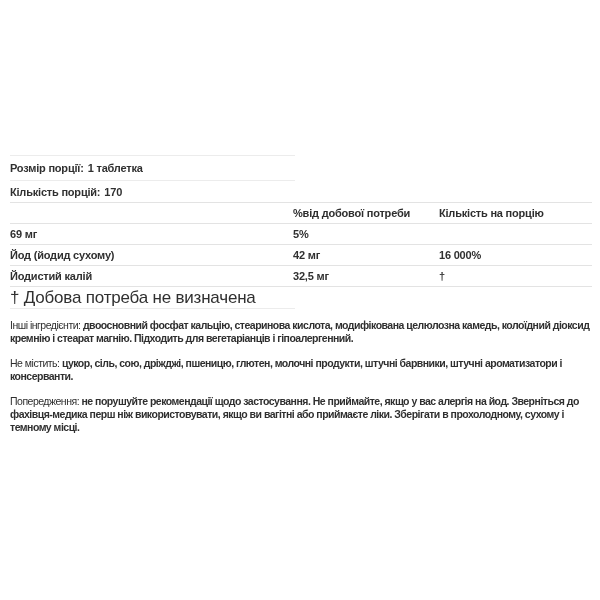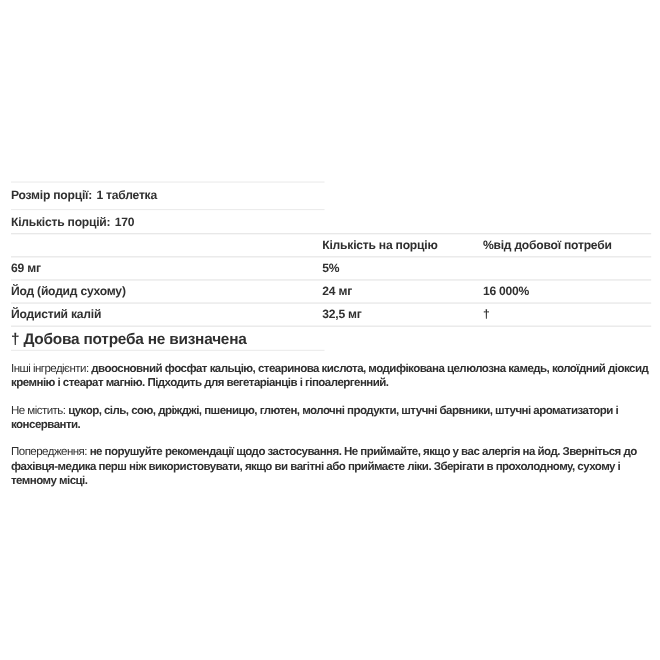--- a/index.html
+++ b/index.html
@@ -4,21 +4,21 @@
 <style>
   html, body { margin: 0; padding: 0; }
   body {
     width: 600px; height: 600px;
     background: #ffffff;
     font-family: "Liberation Sans", "DejaVu Sans", sans-serif;
     color: #303030;
     overflow: hidden;
     position: relative;
   }
-  .sheet { position: absolute; top: 165px; left: 10px; width: 582px; }
+  .sheet { position: absolute; top: 155px; left: 10px; width: 582px; }
 
   
   .serving-row {
     width: 285px;
     border-top: 1px solid #ececec;
     height: 24px;
     display: flex; align-items: center;
     font-size: 11px; font-weight: 600; letter-spacing: -0.2px;
   }
   .serving-row .val { margin-left: 4px; text-align: center; }
@@ -30,21 +30,21 @@
     display: grid;
     grid-template-columns: 283px 146px 1fr;
     align-items: center;
     height: 20px;
     border-bottom: 1px solid #e3e3e3;
     font-size: 11px; font-weight: 600; letter-spacing: -0.2px;
   }
   .t-row.header { color: #2e2e2e; }
   .footnote-row {
     height: 21px; display: flex; align-items: center;
-    font-size: 14px; font-weight: 700; letter-spacing: -0.2px;
+    font-size: 17px; font-weight: 400; letter-spacing: -0.2px;
   }
   .short-rule { width: 285px; border-top: 1px solid #ececec; height: 0; }
 
   
   .para {
     margin: 12px 0 0 0;
     font-size: 10.5px; font-weight: 600;
     letter-spacing: -0.5px;
     line-height: 13px;
     color: #2f2f2f;
@@ -64,32 +64,32 @@
 
   <div class="serving-row second">
     <span>Кількість порцій:</span>
     <span class="val">170</span>
   </div>
 
   <div class="facts-table">
 
     <div class="t-row header">
       <span></span>
+      <span>%від добової потреби</span>
       <span>Кількість на порцію</span>
-      <span>%від добової потреби</span>
     </div>
 
     <div class="t-row">
       <span>69 мг</span>
       <span>5%</span>
     </div>
 
     <div class="t-row">
       <span>Йод (йодид сухому)</span>
-      <span>24 мг</span>
+      <span>42 мг</span>
       <span>16 000%</span>
     </div>
 
     <div class="t-row">
       <span>Йодистий калій</span>
       <span>32,5 мг</span>
       <span>†</span>
     </div>
 
     <div class="footnote-row">

